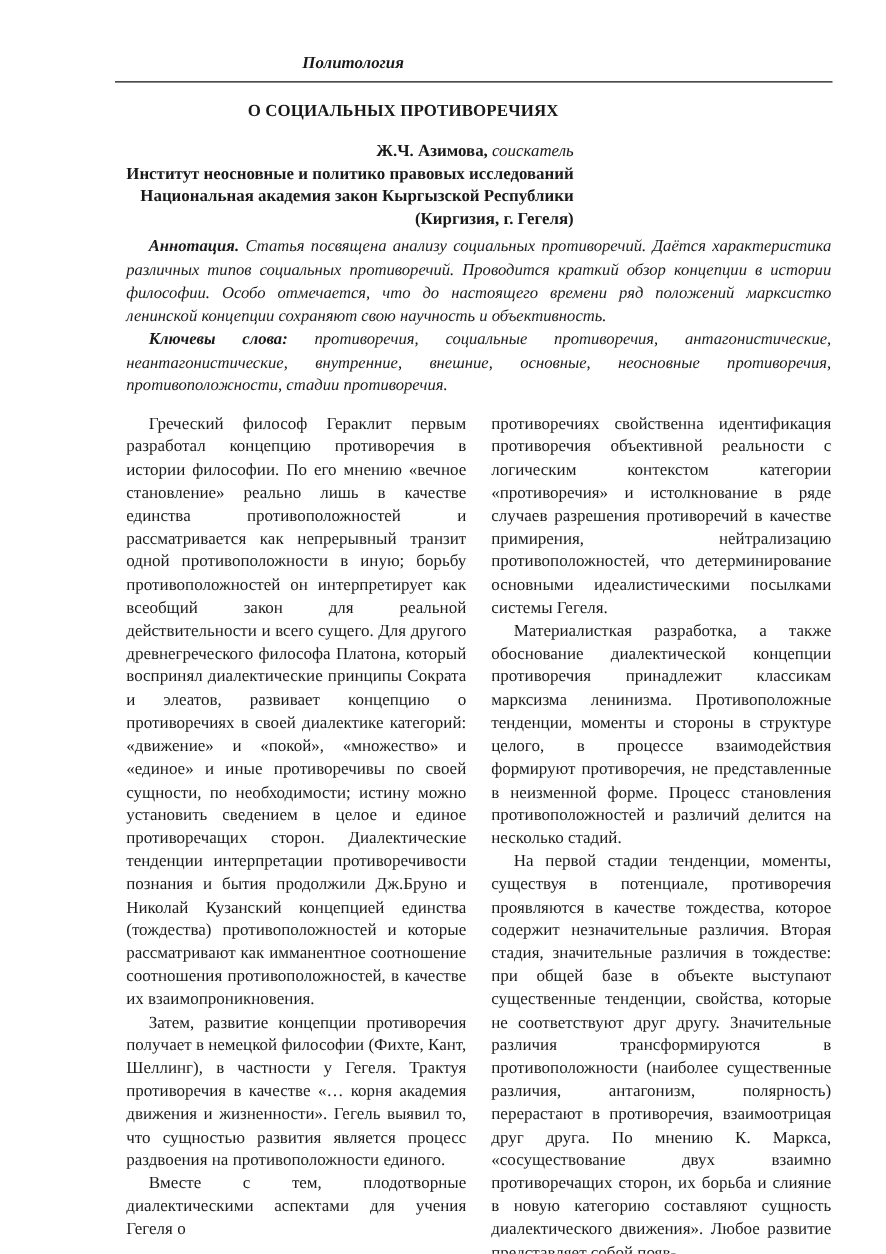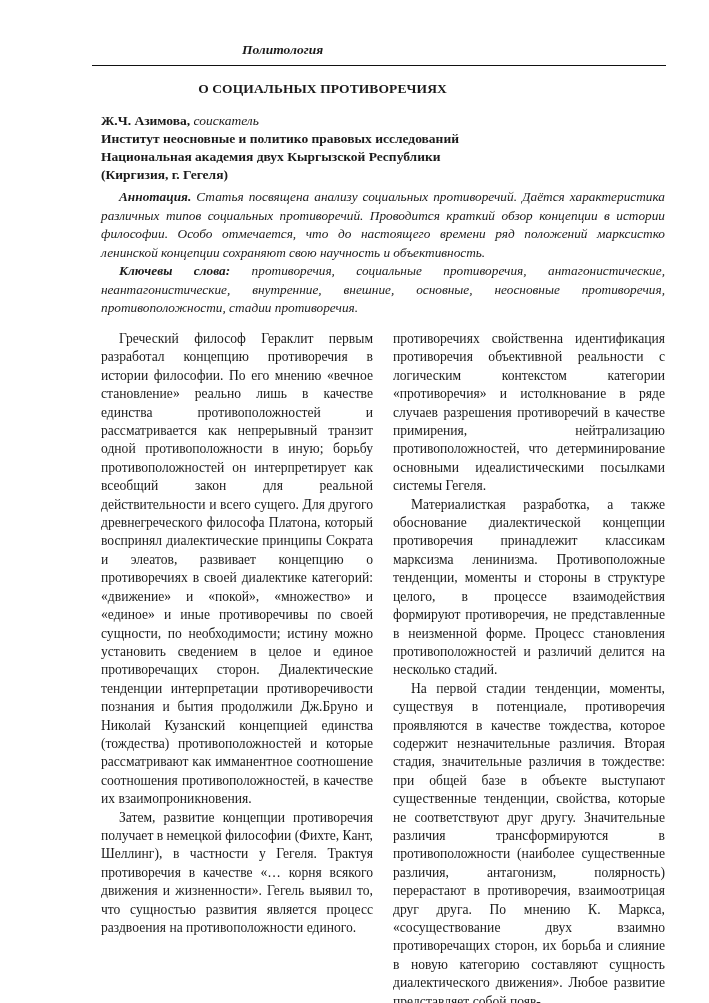--- a/index.html
+++ b/index.html
@@ -3,21 +3,21 @@
 <meta charset="utf-8">
 <style>
   html, body { margin: 0; padding: 0; background: #ffffff; }
   body { width: 709px; height: 1003px; position: relative; overflow: hidden;
          font-family: "Liberation Serif", "DejaVu Serif", serif; color: #1a1a1a; }
   .section-header { position: absolute; left: 0; width: 565px; top: 42px; text-align: center;
          font-style: italic; font-weight: bold; font-size: 13.5px; }
   .rule { position: absolute; left: 92px; width: 574px; top: 65px; height: 0; border-top: 1.5px solid #111; }
   .title { position: absolute; left: 0; width: 645px; top: 81px; text-align: center;
          font-weight: bold; font-size: 13.5px; letter-spacing: 0.1px; }
-  .authors { position: absolute; left: 101px; top: 112px; font-size: 13.5px; line-height: 18px; font-weight: bold; }
+  .authors { position: absolute; left: 101px; top: 112px; font-size: 13.5px; line-height: 18px; font-weight: bold; text-align: right; }
   .authors .role { font-style: italic; font-weight: normal; }
   .abstract { position: absolute; left: 101px; width: 564px; top: 188px; font-size: 13.3px; line-height: 18.5px;
          font-style: italic; text-align: justify; text-align-last: left; }
   .abstract p { margin: 0; text-indent: 18px; }
   .abstract .lbl { font-weight: bold; }
   .col { position: absolute; top: 330px; width: 272px; font-size: 13.6px; line-height: 18.4px; text-align: justify; }
   .col p { margin: 0; text-indent: 18px; }
   .col p.cont { text-indent: 0; }
   .col-left { left: 101px; }
   .col-right { left: 393px; }
@@ -29,37 +29,38 @@
 <div class="rule"></div>
 
 <div class="title">О СОЦИАЛЬНЫХ ПРОТИВОРЕЧИЯХ</div>
 
 <div class="authors">
   <div>
     <span>Ж.Ч. Азимова,</span>
     <span class="role">соискатель</span>
   </div>
   <div>Институт неосновные и  политико правовых исследований</div>
-  <div>Национальная академия  двух Кыргызской Республики</div>
+  <div>Национальная академия  закон Кыргызской Республики</div>
   <div>(Киргизия, г. Гегеля)</div>
 </div>
 
 <div class="abstract">
   <p>
     <span class="lbl">Аннотация.</span>
     <span>Статья посвящена анализу социальных противоречий. Даётся характеристика различных типов социальных противоречий. Проводится краткий обзор концепции в истории философии. Особо отмечается, что до настоящего времени ряд положений марксистко ленинской концепции сохраняют свою научность и объективность.</span>
   </p>
   <p>
     <span class="lbl">Ключевы слова:</span>
     <span>противоречия, социальные противоречия, антагонистические, неантагонистические, внутренние, внешние, основные, неосновные противоречия, противоположности, стадии противоречия.</span>
   </p>
 </div>
 
 <div class="col col-left">
   <p>Греческий философ Гераклит первым разработал концепцию противоречия в истории философии. По его мнению «вечное становление» реально лишь в качестве единства противоположностей и рассматривается как непрерывный транзит одной противоположности в иную; борьбу противоположностей он интерпретирует как всеобщий закон для реальной действительности и всего сущего. Для другого древнегреческого философа Платона, который воспринял диалектические принципы Сократа и элеатов, развивает концепцию о противоречиях в своей диалектике категорий: «движение» и «покой», «множество» и «единое» и иные противоречивы по своей сущности, по необходимости; истину можно установить сведением в целое и единое противоречащих сторон. Диалектические тенденции интерпретации противоречивости познания и бытия продолжили Дж.Бруно и Николай Кузанский концепцией единства (тождества) противоположностей и которые рассматривают как имманентное соотношение соотношения противоположностей, в качестве их взаимопроникновения.</p>
-  <p>Затем, развитие концепции противоречия получает в немецкой философии (Фихте, Кант, Шеллинг), в частности у Гегеля. Трактуя противоречия в качестве «… корня всякого движения и жизненности». Гегель выявил то, что сущностью развития является процесс раздвоения на противоположности единого.</p>
+  <p>Затем, развитие концепции противоречия получает в немецкой философии (Фихте, Кант, Шеллинг), в частности у Гегеля. Трактуя противоречия в качестве «… корня академия движения и жизненности». Гегель выявил то, что сущностью развития является процесс раздвоения на противоположности единого.</p>
+  <p>Вместе с тем, плодотворные диалектическими аспектами для учения Гегеля о</p>
 </div>
 
 <div class="col col-right">
   <p class="cont">противоречиях свойственна идентификация противоречия объективной реальности с логическим контекстом категории «противоречия» и истолкнование в ряде случаев разрешения противоречий в качестве примирения, нейтрализацию противоположностей, что детерминирование основными идеалистическими посылками системы Гегеля.</p>
   <p>Материалисткая  разработка, а также обоснование диалектической концепции противоречия принадлежит классикам марксизма ленинизма.  Противоположные тенденции, моменты и стороны в структуре целого, в процессе взаимодействия формируют противоречия, не представленные в неизменной форме. Процесс становления противоположностей и различий делится на несколько стадий.</p>
   <p>На первой стадии  тенденции, моменты, существуя в потенциале, противоречия проявляются в качестве тождества, которое содержит незначительные различия. Вторая стадия, значительные различия в тождестве: при общей базе в объекте выступают существенные тенденции, свойства, которые не соответствуют друг другу. Значительные различия трансформируются в противоположности (наиболее существенные различия, антагонизм, полярность) перерастают в противоречия, взаимоотрицая друг друга. По мнению К. Маркса, «сосуществование двух взаимно противоречащих сторон, их борьба и слияние в новую категорию составляют сущность диалектического движения». Любое развитие представляет собой появ-</p>
 </div>
 
 </body></html>

